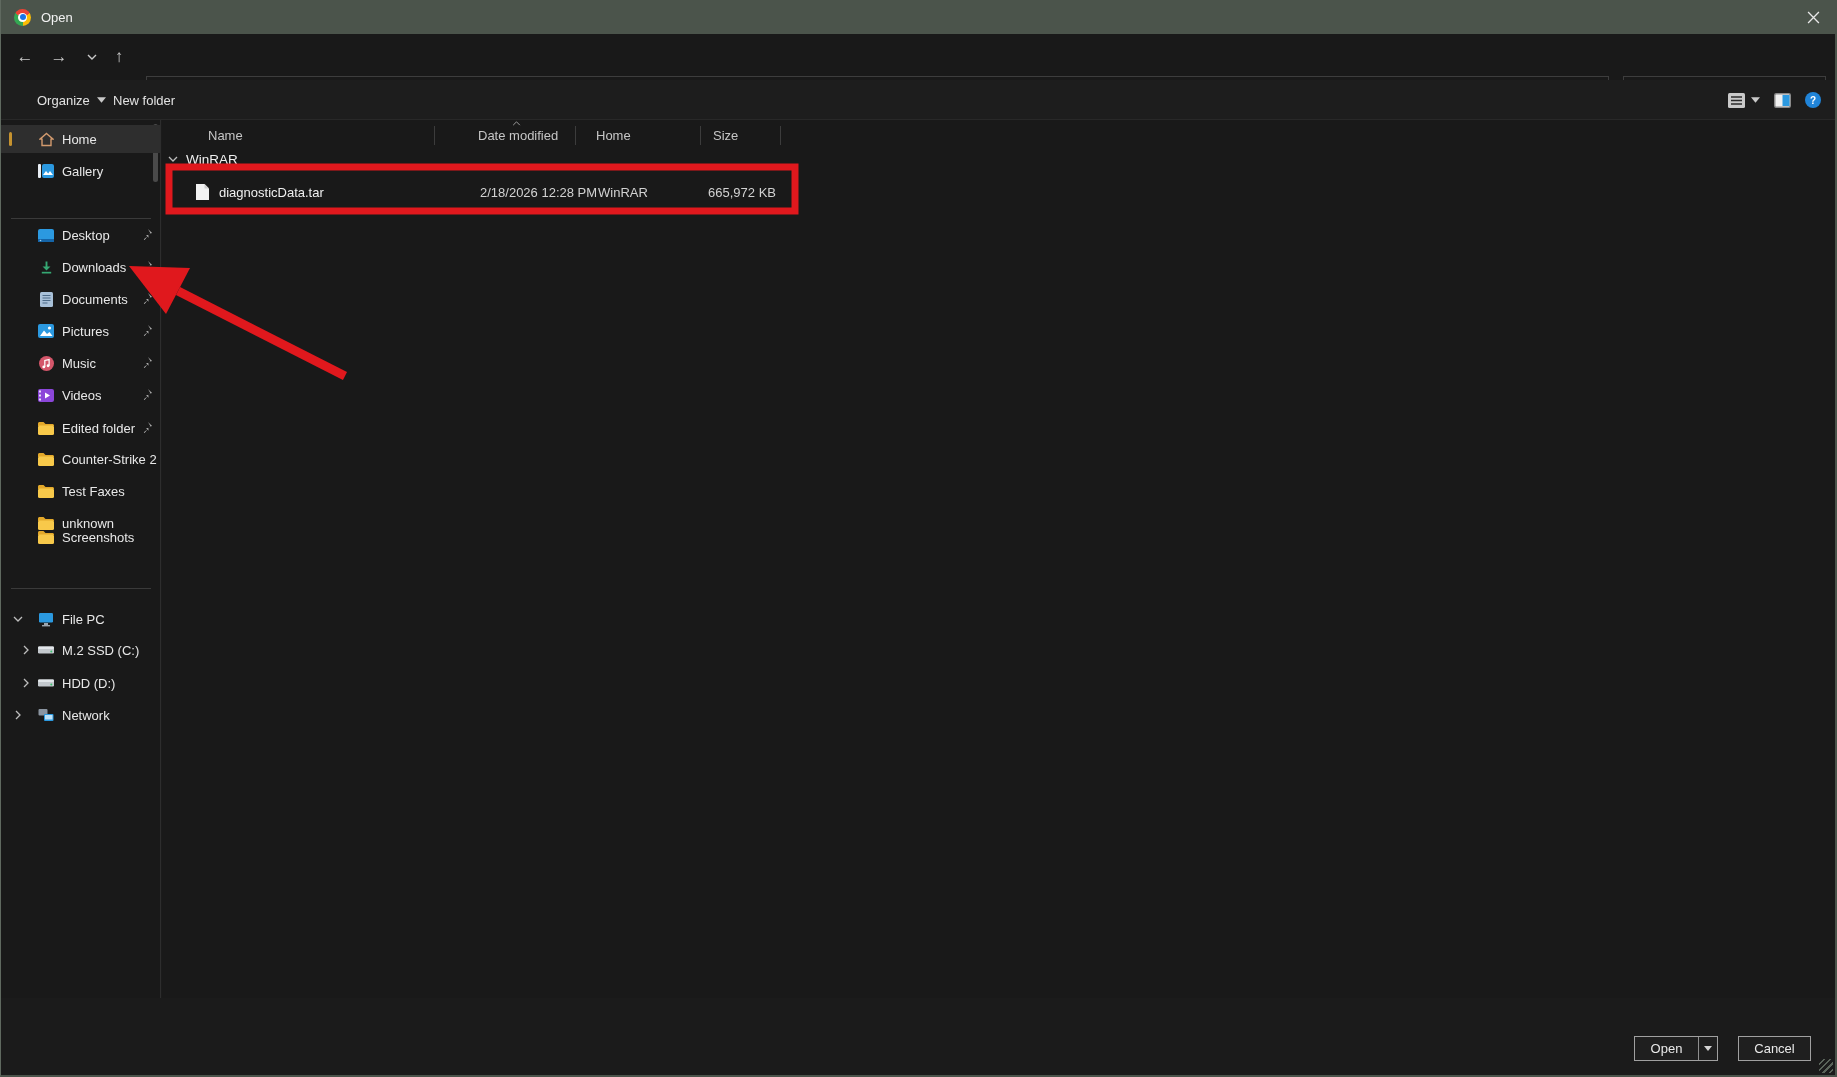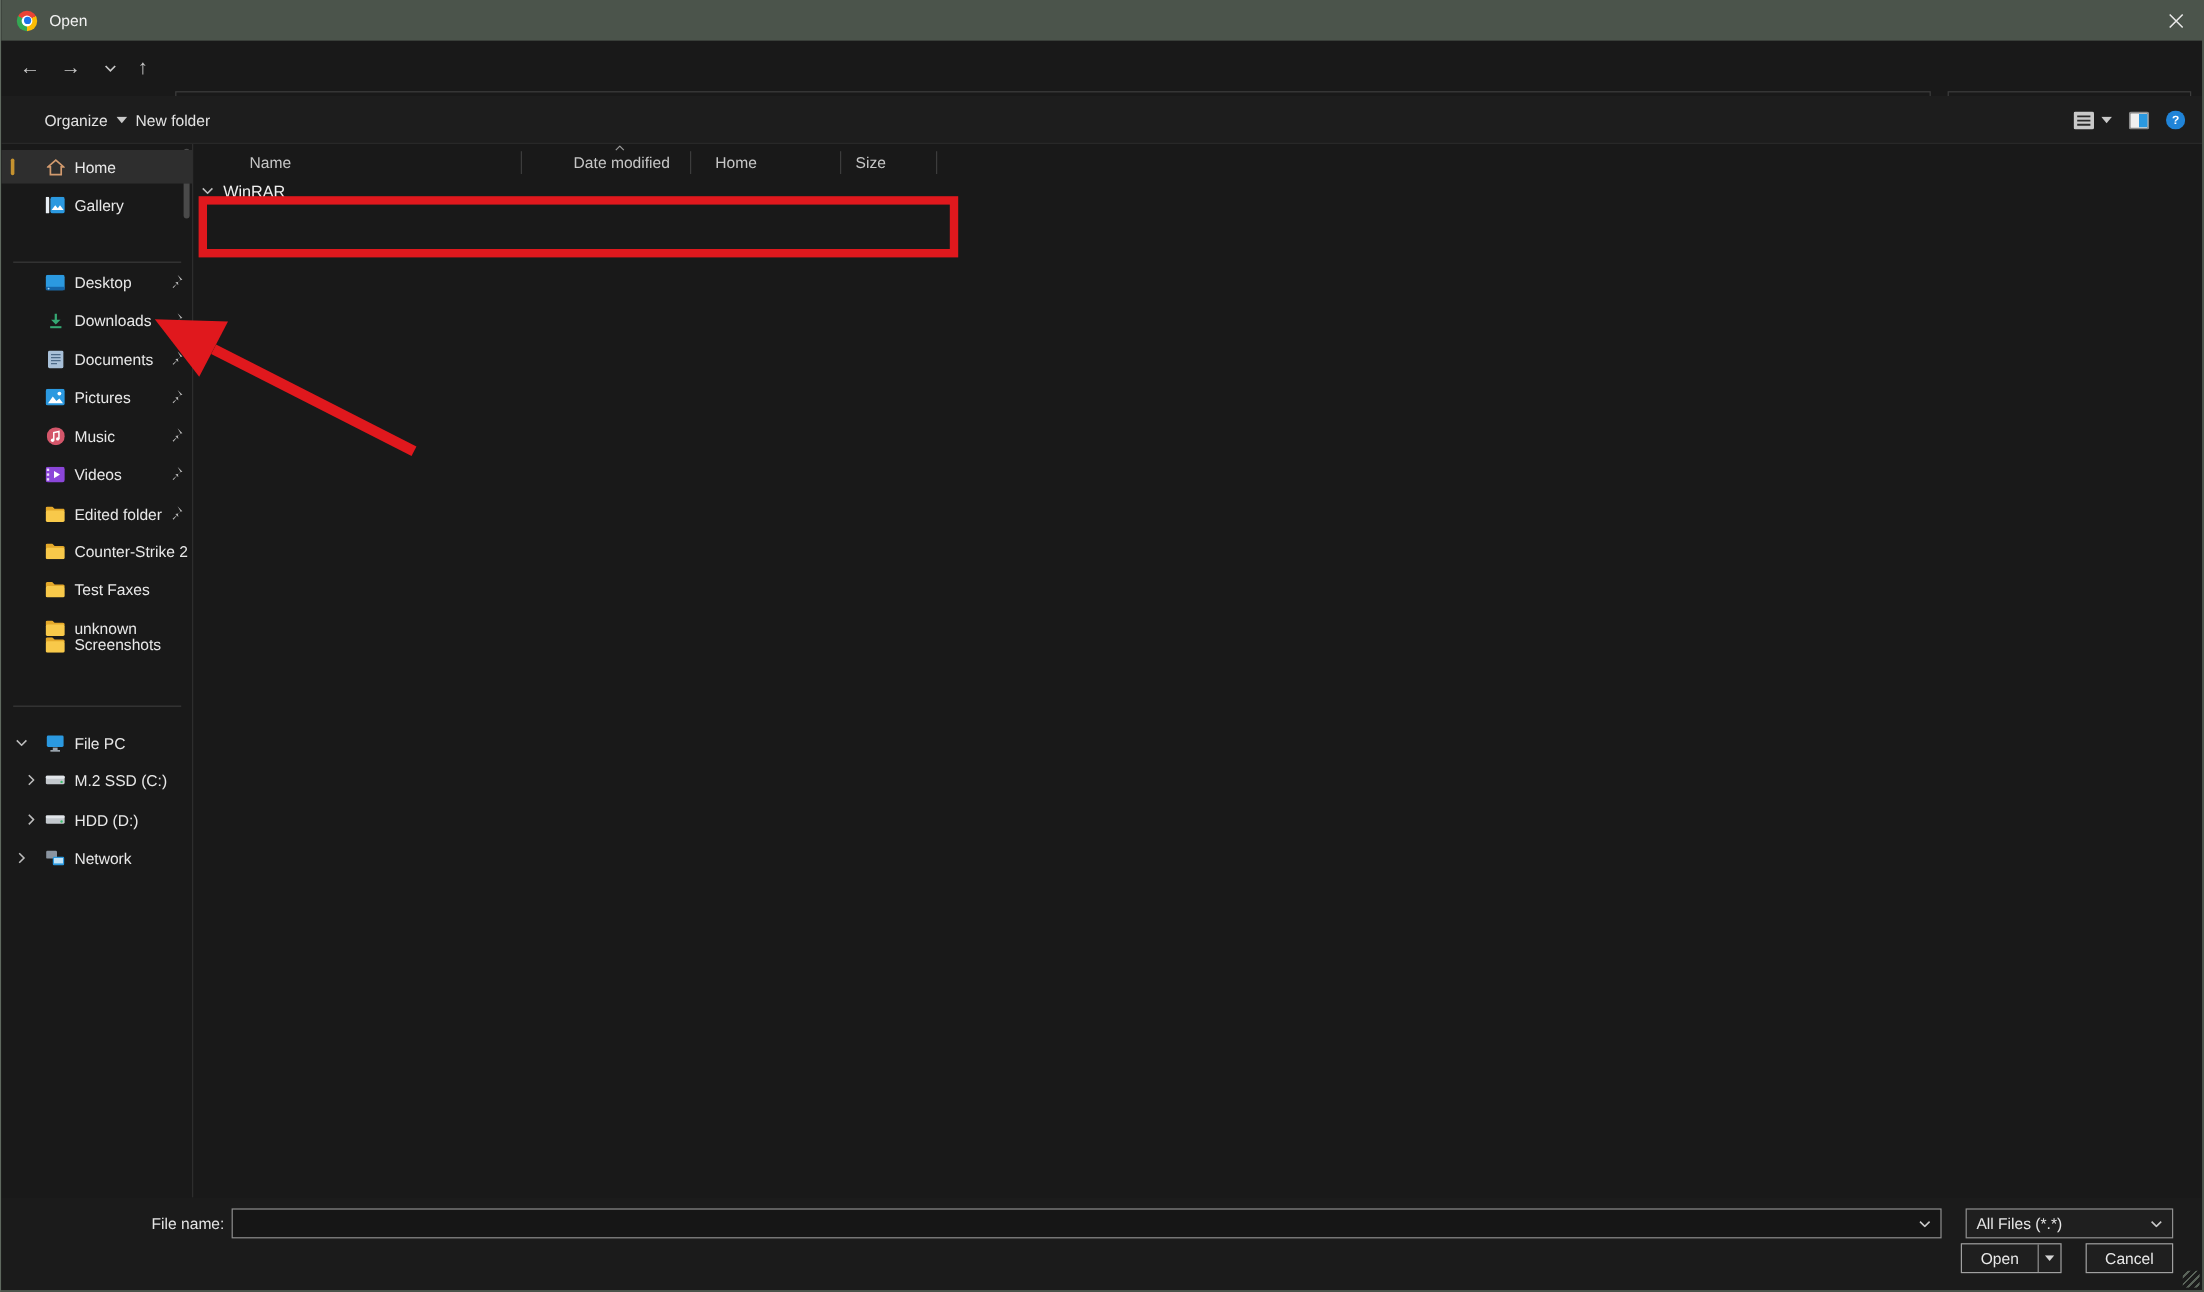--- a/index.html
+++ b/index.html
@@ -426,42 +426,35 @@
     <span class="col-sep" style="left:538px"></span>
     <span class="col-sep" style="left:618px"></span>
 
     <div class="group-row">
       <svg width="10" height="6" viewBox="0 0 10 6">
           <path d="M1 1l4 4 4-4" fill="none" stroke="#bdbdbd" stroke-width="1.3"></path>
         </svg>
       <span>WinRAR</span>
     </div>
 
+    <div class="file-row">
+      <span style="margin-left:32px">
+        <svg width="13" height="16" viewBox="0 0 13 16">
+            <path d="M0 0h8.5L13 4.5V16H0z" fill="#f2f2f2"></path>
+            <path d="M8.5 0L13 4.5H8.5z" fill="#cfcfcf"></path>
+          </svg>
+      </span>
+      <span class="cell" style="margin-left:10px;color:#f0f0f0">diagnosticData.tar</span>
+      <span class="cell" style="position:absolute;left:316px;color:#d2d2d2">2/18/2026 12:28 PM</span>
+      <span class="cell" style="position:absolute;left:434px;color:#d2d2d2">WinRAR</span>
+      <span class="cell" style="position:absolute;left:500px;width:112px;text-align:right;color:#d2d2d2">665,972 KB</span>
+    </div>
   </div>
 
   <div class="footer">
-    <div style="position:absolute;left:0;right:0;top:9px;height:25px">
-      <span class="fname-label">File name:</span>
-      <span class="fname-input">
-        <input type="text" value="" style="">
-        <span style="margin-right:8px">
-          <svg width="10" height="6" viewBox="0 0 10 6">
-              <path d="M1 1l4 4 4-4" fill="none" stroke="#c9c9c9" stroke-width="1.3"></path>
-            </svg>
-        </span>
-      </span>
-      <span class="ftype-combo">
-        <span style="margin-left:8px;flex:1">All Files (*.*)</span>
-        <span style="margin-right:8px">
-          <svg width="10" height="6" viewBox="0 0 10 6">
-              <path d="M1 1l4 4 4-4" fill="none" stroke="#c9c9c9" stroke-width="1.3"></path>
-            </svg>
-        </span>
-      </span>
-    </div>
     <div style="position:absolute;left:0;right:0;top:38px;height:25px">
       <span class="btn open-btn">
         <span class="open-main">Open</span>
         <span class="open-div"></span>
         <span class="open-chev">
           <svg width="8" height="5" viewBox="0 0 10 6">
               <path d="M0 0h10L5 6z" fill="#d5d5d5"></path>
             </svg>
         </span>
       </span>

